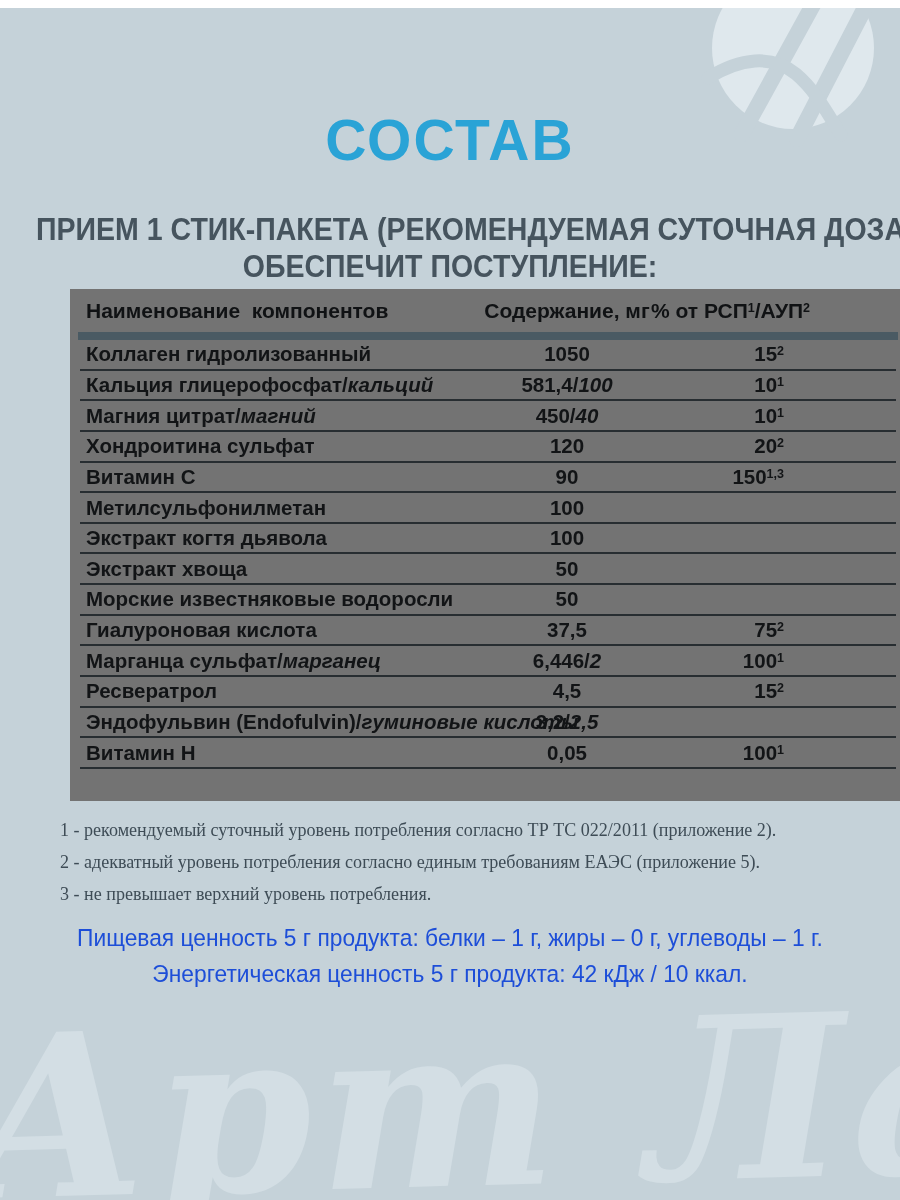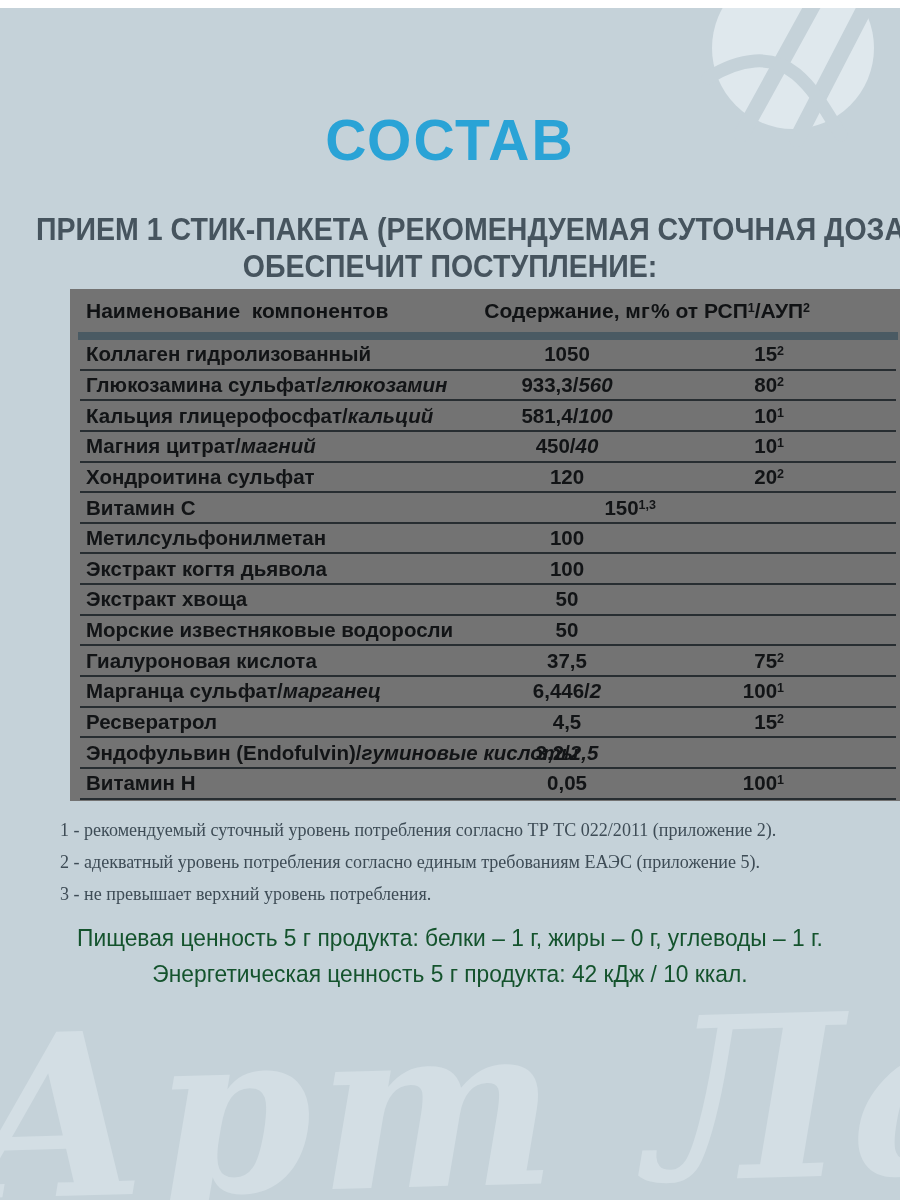--- a/index.html
+++ b/index.html
@@ -53,21 +53,21 @@
   sup.sp { font-size:12.5px; line-height:0; vertical-align:6px; letter-spacing:0; }
 
   
   .footnotes { position:absolute; left:60px; top:806px; color:#3e4c56;font-family:Liberation Serif, serif; }
   .footnote-line {
     font-size:19px; line-height:32px; white-space:nowrap;
     transform:scaleX(0.95); transform-origin:0 50%;
   }
 
   
-  .nutrition { position:absolute; top:912px; left:0; width:900px; text-align:center; color:#14532d; }
+  .nutrition { position:absolute; top:912px; left:0; width:900px; text-align:center; color:#1d4ed8; }
   .nutrition-line {
     font-size:24.5px; line-height:36px; white-space:nowrap;
     transform:scaleX(0.93); transform-origin:50% 50%;
   }
 
   
   .watermark {
     position:absolute; left:-35px; top:985px; width:1100px;
     font-family:"DejaVu Serif", serif; font-style:italic; font-weight:700;
     font-size:225px; line-height:1; color:#d3dee4; white-space:nowrap;
@@ -102,41 +102,37 @@
       <div class="h-pct"><span>% от РСП</span><sup class="sp">1</sup><span>/АУП</span><sup class="sp">2</sup></div>
     </div>
     <div class="hbar"></div>
 
     <div class="row">
         <div class="cell-name"><span>Коллаген гидролизованный</span><span class="it"></span></div>
         <div class="cell-amount"><span>1050</span><span class="it"></span></div>
         <div class="cell-pct"><span>15</span><sup class="sp">2</sup></div>
       </div>
       <div class="row">
-        <div class="cell-name"><span>Глюкозамина сульфат/</span><span class="it">глюкозамин</span></div>
-        <div class="cell-amount"><span>933,3/</span><span class="it">560</span></div>
-        <div class="cell-pct"><span>80</span><sup class="sp">2</sup></div>
-      </div>
-      <div class="row">
         <div class="cell-name"><span>Кальция глицерофосфат/</span><span class="it">кальций</span></div>
         <div class="cell-amount"><span>581,4/</span><span class="it">100</span></div>
         <div class="cell-pct"><span>10</span><sup class="sp">1</sup></div>
       </div>
       <div class="row">
         <div class="cell-name"><span>Магния цитрат/</span><span class="it">магний</span></div>
         <div class="cell-amount"><span>450/</span><span class="it">40</span></div>
         <div class="cell-pct"><span>10</span><sup class="sp">1</sup></div>
       </div>
       <div class="row">
         <div class="cell-name"><span>Хондроитина сульфат</span><span class="it"></span></div>
         <div class="cell-amount"><span>120</span><span class="it"></span></div>
         <div class="cell-pct"><span>20</span><sup class="sp">2</sup></div>
       </div>
       <div class="row">
         <div class="cell-name"><span>Витамин C</span><span class="it"></span></div>
+        <div class="cell-amount"><span>90</span><span class="it"></span></div>
         <div class="cell-pct"><span>150</span><sup class="sp">1,3</sup></div>
       </div>
       <div class="row">
         <div class="cell-name"><span>Метилсульфонилметан</span><span class="it"></span></div>
         <div class="cell-amount"><span>100</span><span class="it"></span></div>
         <div class="cell-pct"><span></span><sup class="sp"></sup></div>
       </div>
       <div class="row">
         <div class="cell-name"><span>Экстракт когтя дьявола</span><span class="it"></span></div>
         <div class="cell-amount"><span>100</span><span class="it"></span></div>

